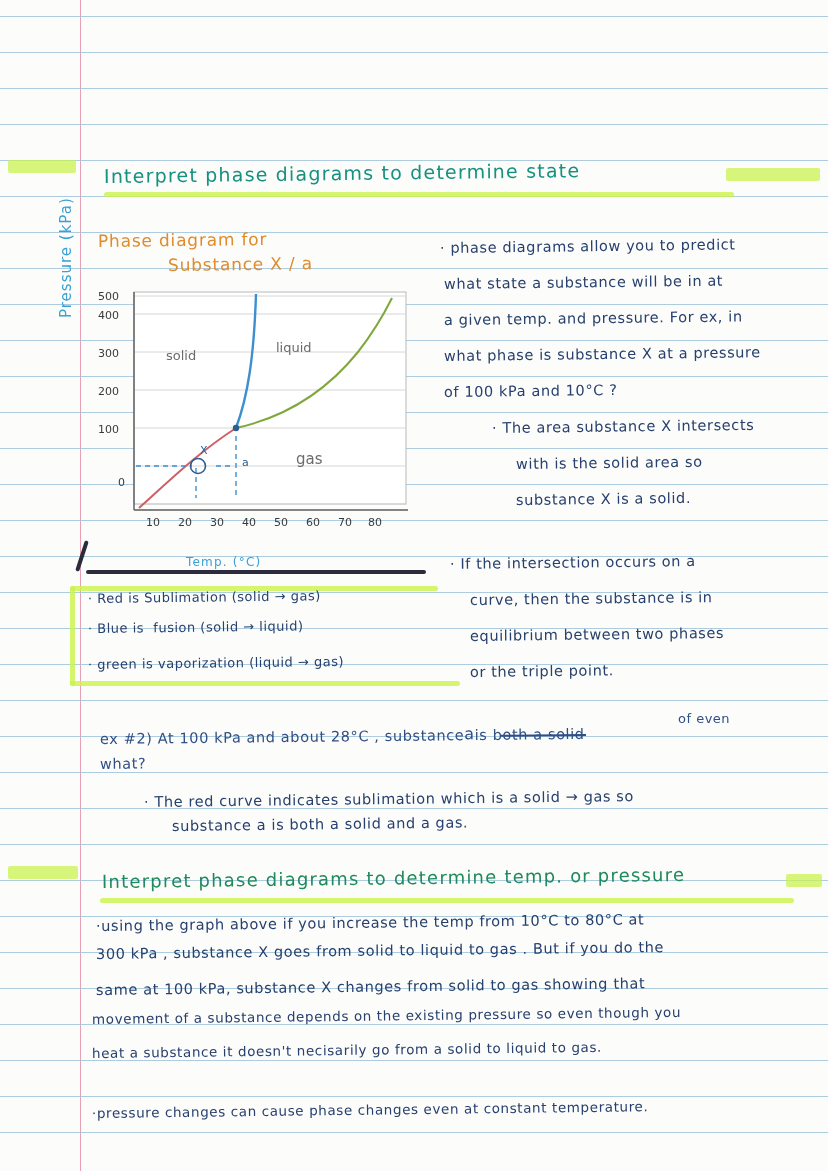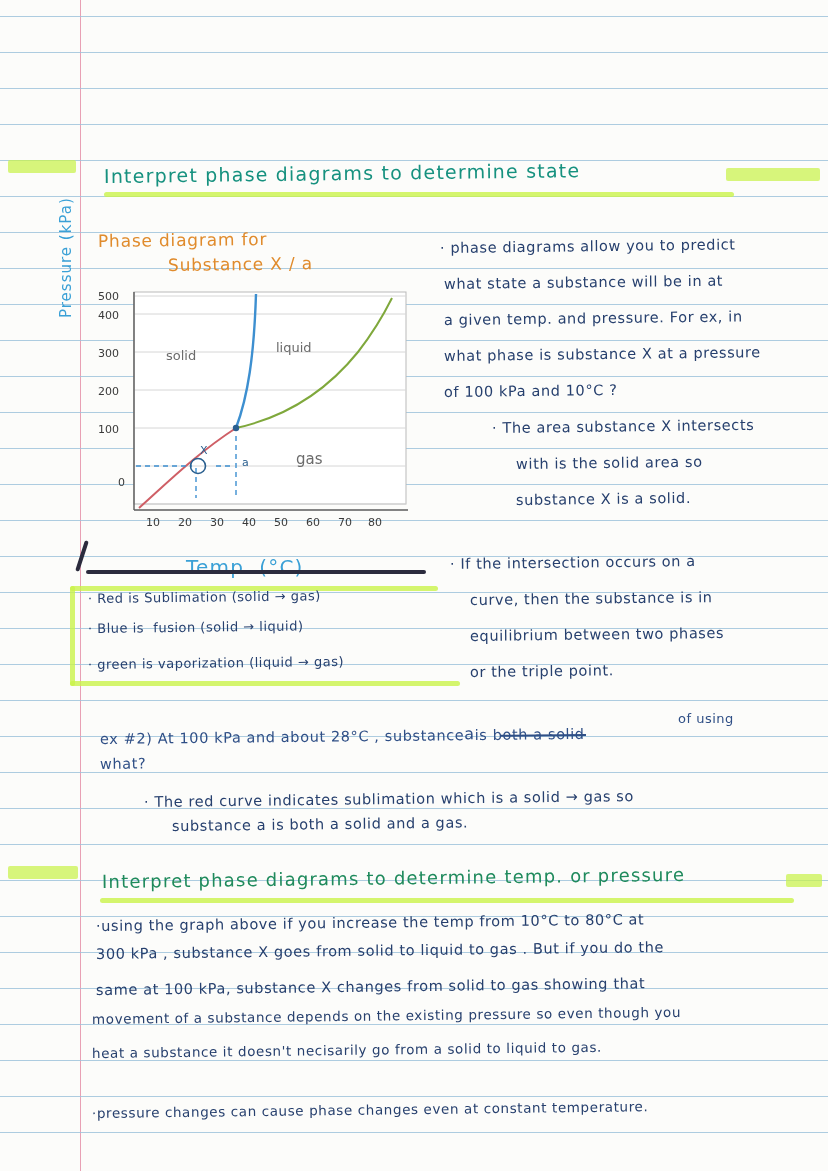--- a/index.html
+++ b/index.html
@@ -91,21 +91,21 @@
     transform:rotate(-90deg);
     transform-origin:left top;
     color:#3aa0d6;
     font-size:15px;
     letter-spacing:1px;
   }
   .axis-title-x {
     position:absolute;
     left:186px; top:556px;
     color:#3aa0d6;
-    font-size:20px;
+    font-size:12px;
     letter-spacing:1.2px;
   }
 
   
   .legend-frame-top {
     position:absolute; left:70px; top:586px;
     width:368px; height:5px;
     background:#c9f24a; opacity:.8; border-radius:3px;
   }
   .legend-frame-left {
@@ -283,21 +283,21 @@
 <div class="ink hw hw-body navy slant" style="left:470px; top:592px;">curve, then the substance is in</div>
 <div class="ink hw hw-body navy slant" style="left:470px; top:628px;">equilibrium between two phases</div>
 <div class="ink hw hw-body navy slant" style="left:470px; top:664px;">or the triple point.</div>
 
 <div style="position:absolute; left:100px; top:728px; display:flex; align-items:flex-end; transform:rotate(-0.6deg); transform-origin:left center;">
   <span class="hw hw-body blue">ex #2)  At  100 kPa  and about 28°C , substance </span>
   <span class="hw hw-body blue" style="font-size:16px;">a</span>
   <span class="hw hw-body blue">  is  b</span>
   <span class="hw hw-body blue strike">oth a solid</span>
 </div>
-<div class="ink hw hw-small blue" style="left:678px; top:712px;">of using</div>
+<div class="ink hw hw-small blue" style="left:678px; top:712px;">of even</div>
 <div class="ink hw hw-body blue slant" style="left:100px; top:756px;">what?</div>
 
 <div class="ink hw hw-body navy slant" style="left:144px; top:794px;">· The red curve indicates sublimation which is a solid → gas so</div>
 <div class="ink hw hw-body navy slant" style="left:172px; top:818px;">substance a is both a solid and a gas.</div>
 
 <div class="hl" style="left:8px; top:866px; width:70px; height:13px;"></div>
 <div class="hl" style="left:786px; top:874px; width:36px; height:13px;"></div>
 <div class="ink hw hw-title green slant" style="left:102px; top:872px; font-size:18px;">Interpret phase diagrams to determine temp. or pressure</div>
 <div class="stroke" style="left:100px; top:898px; width:694px;"></div>
 

